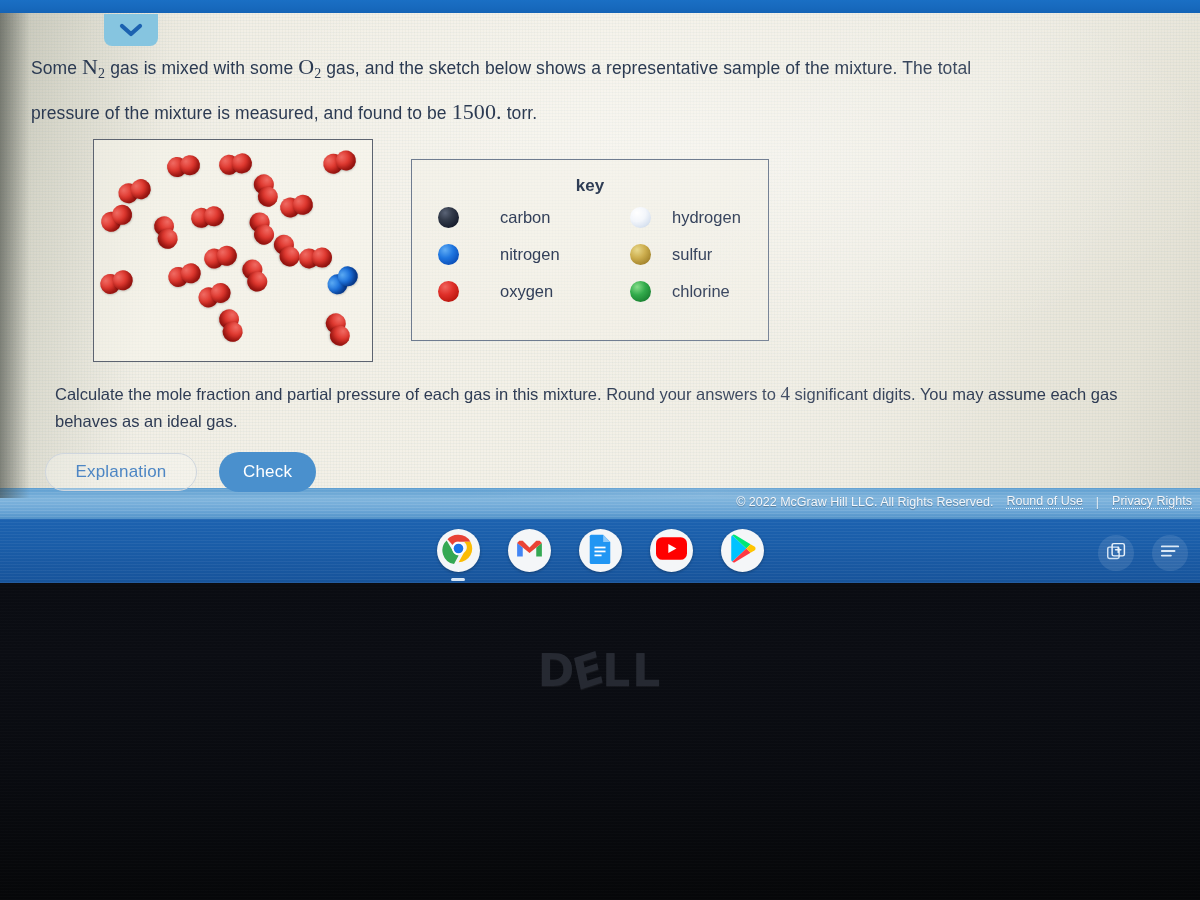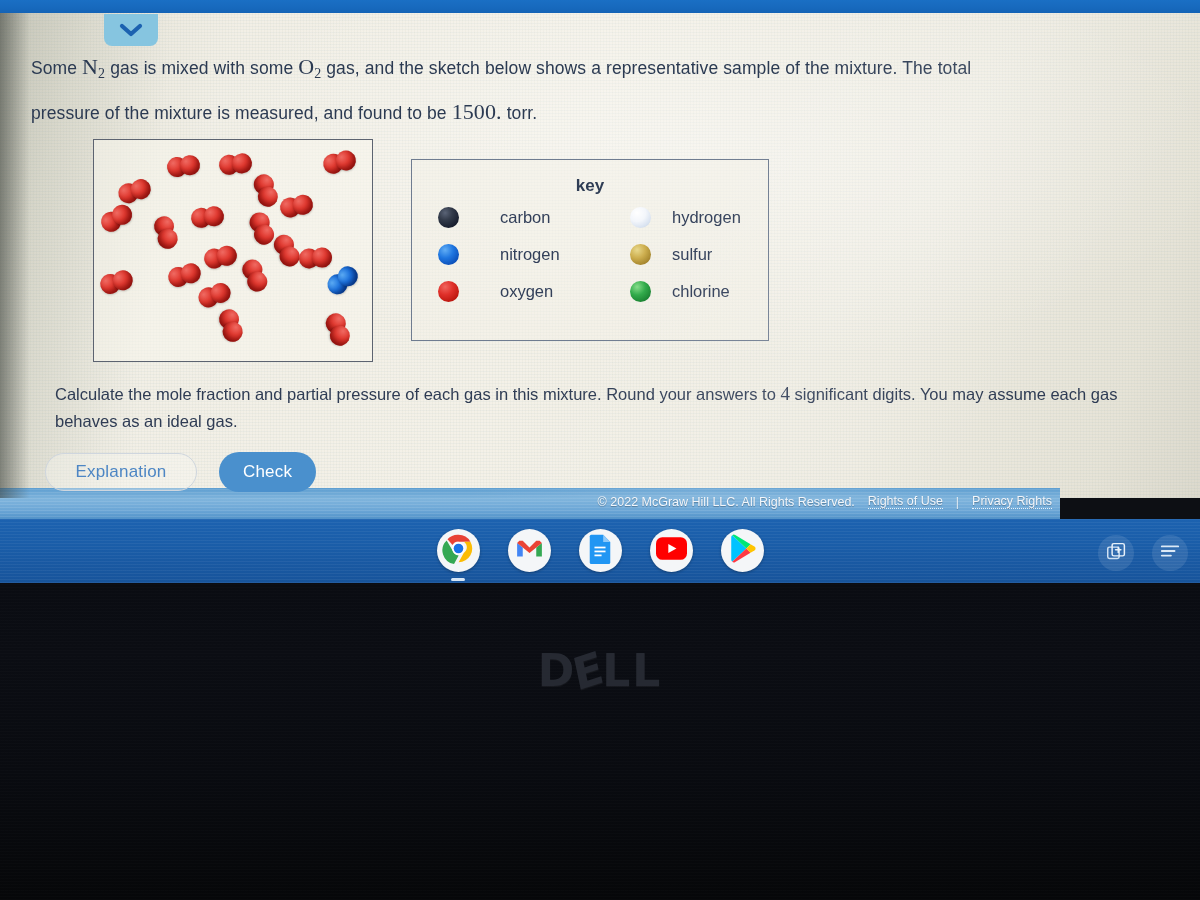--- a/index.html
+++ b/index.html
@@ -238,21 +238,21 @@
     background: #4a90cd;
     color: #ffffff;
     border: none;
     font-weight: 400;
   }
 
   
   .footer-bar {
     position: absolute;
     left: 0; top: 488px;
-    width: 1060px; height: 32px;
+    width: 1200px; height: 32px;
     background: linear-gradient(180deg, #5e9ed0 0%, #7fb4dc 35%, #6ba6d6 70%, #4e8fc6 100%);
     padding-left: 12px;
   }
   .footer-bar::after{
     content:"";
     position:absolute; inset:0;
     background: repeating-linear-gradient(0deg, rgba(255,255,255,.10) 0px, rgba(255,255,255,.10) 1px, transparent 1px, transparent 3px);
     pointer-events:none;
   }
   .footer-inner {
@@ -466,21 +466,21 @@
         <div class="btn check">Check</div>
       </div>
 
     </div>
 
     <div class="glare"></div>
 
     <div class="footer-bar">
       <div class="footer-inner">
         <span>© 2022 McGraw Hill LLC. All Rights Reserved.</span>
-        <span class="link">Rights of Use</span>
+        <span class="link">Round of Use</span>
         <span class="sep">|</span>
         <span class="link">Privacy Rights</span>
       </div>
     </div>
 
     <div class="taskbar">
       <div class="shelf-center">
 
         <div class="shelf-icon active">
           <span>

